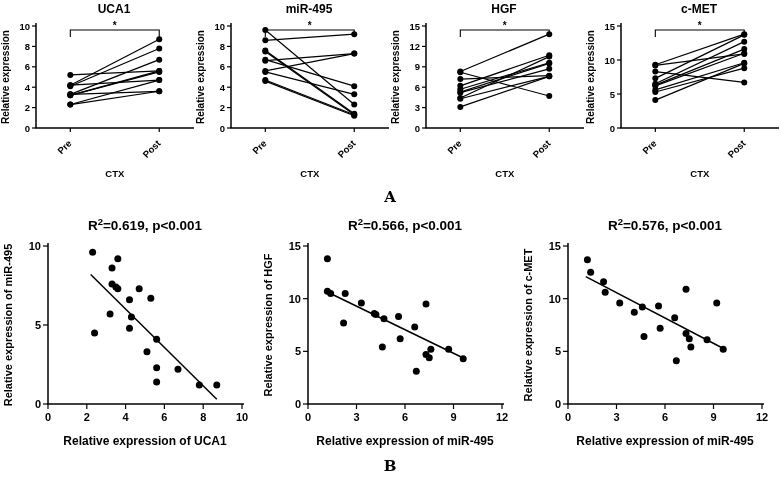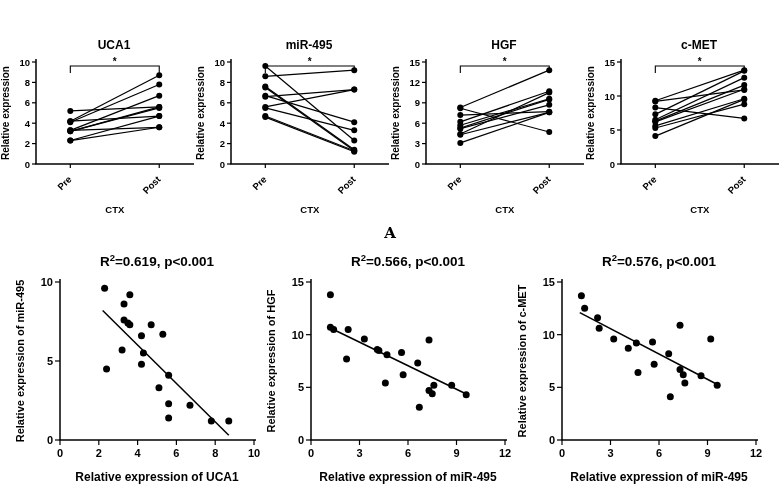--- a/index.html
+++ b/index.html
@@ -3,23 +3,23 @@
 <meta charset="utf-8">
 <style>
   html, body { margin:0; padding:0; }
   body {
     width:780px; height:493px; background:#ffffff; overflow:hidden;
     font-family:"Liberation Sans", sans-serif;
   }
   figure { margin:0; }
   .figure { width:780px; height:493px; }
   .row { display:flex; }
-  .row-a { height:186px;margin-top:36px; }
+  .row-a { height:186px; }
   .row-a svg { width:195px; height:186px; display:block; }
-  .row-b { height:245px; padding-left:12px; gap:1px;text-align:center; }
+  .row-b { height:245px; gap:10px;text-align:center; }
   .row-b svg { width:250px; height:245px; display:block; }
   .panel-label {
     text-align:center; font-family:"DejaVu Serif", "Liberation Serif", serif;
     font-weight:bold; font-size:15px; color:#000; height:24px; line-height:22px;
   }
   svg text { fill:#000000; font-family:"Liberation Sans", sans-serif; }
 </style>
 </head>
 <body>
 

